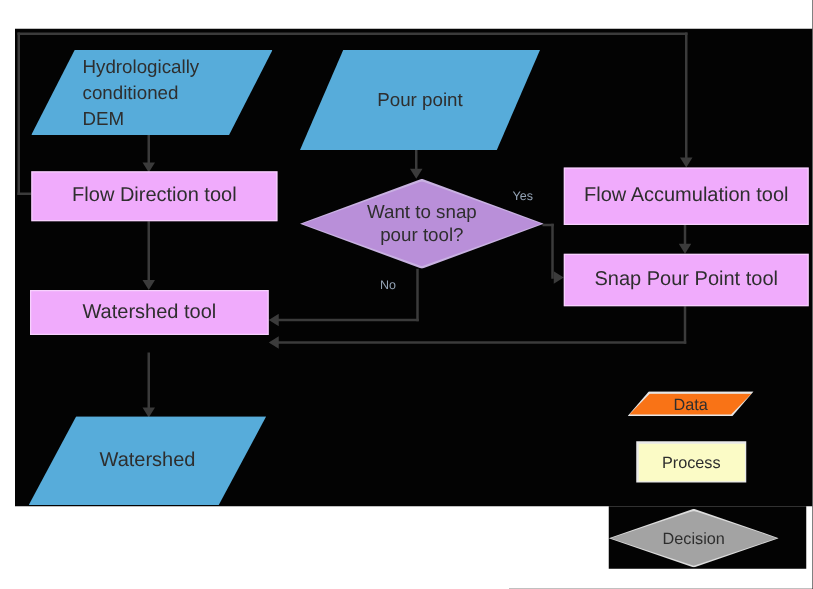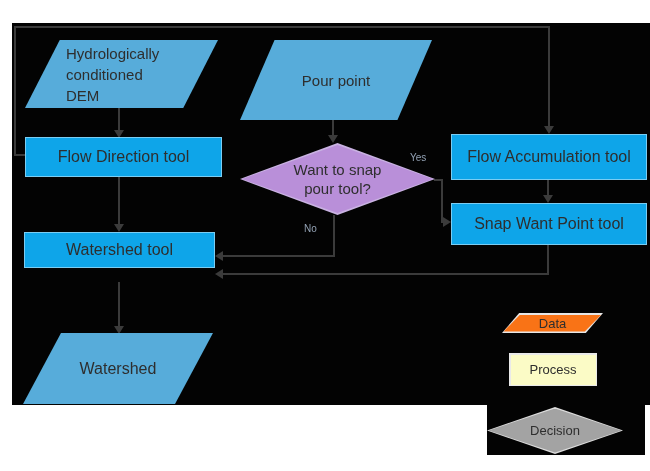--- a/index.html
+++ b/index.html
@@ -20,21 +20,21 @@
   .ah-down{border-left:5px solid transparent;border-right:5px solid transparent;border-top:8px solid #3b3b3b;}
   .ah-left{border-top:5px solid transparent;border-bottom:5px solid transparent;border-right:8px solid #3b3b3b;}
   .ah-right{border-top:5px solid transparent;border-bottom:5px solid transparent;border-left:8px solid #3b3b3b;}
 
   
   .node{position:absolute;display:flex;align-items:center;justify-content:center;
         color:#2e2e2e;font-size:15px;text-align:center;}
   .pre{white-space:pre-line;}
   .para{clip-path:polygon(18% 0,100% 0,82% 100%,0 100%);background:#57acda;}
   .para2{clip-path:polygon(20% 0,100% 0,80% 100%,0 100%);background:#57acda;}
-  .rect{background:#0ea5e9;border:1px solid rgba(255,255,255,0.45);box-sizing:border-box;justify-content:center;}
+  .rect{background:#f0abfc;border:1px solid rgba(255,255,255,0.45);box-sizing:border-box;justify-content:center;}
   .diamond-outer{clip-path:polygon(50% 0,100% 50%,50% 100%,0 50%);background:#c9b2e2;}
   .diamond-inner{position:absolute;left:2px;top:2px;right:2px;bottom:2px;
         clip-path:polygon(50% 0,100% 50%,50% 100%,0 50%);background:#b98fd9;
         display:flex;align-items:center;justify-content:center;}
 
   
   .edge-label{position:absolute;color:#93a2b4;}
 
   
   .lg-border{position:absolute;}
@@ -122,21 +122,21 @@
 </div>
 
 <div class="node diamond-outer" style="left:240px;top:143px;width:195px;height:72px;">
   <div class="diamond-inner">
     <span class="pre" style="line-height:19px;font-size:15px;">Want to snap
 pour tool?</span>
   </div>
 </div>
 
 <div class="node rect" style="left:451px;top:203px;width:196px;height:42px;font-size:16px;">
-  <span>Snap Want Point tool</span>
+  <span>Snap Pour Point tool</span>
 </div>
 
 <div class="node rect" style="left:24px;top:232px;width:191px;height:36px;font-size:16px;">
   <span>Watershed tool</span>
 </div>
 
 <div class="node para2" style="left:23px;top:333px;width:190px;height:71px;font-size:16px;">
   <span>Watershed</span>
 </div>
 

